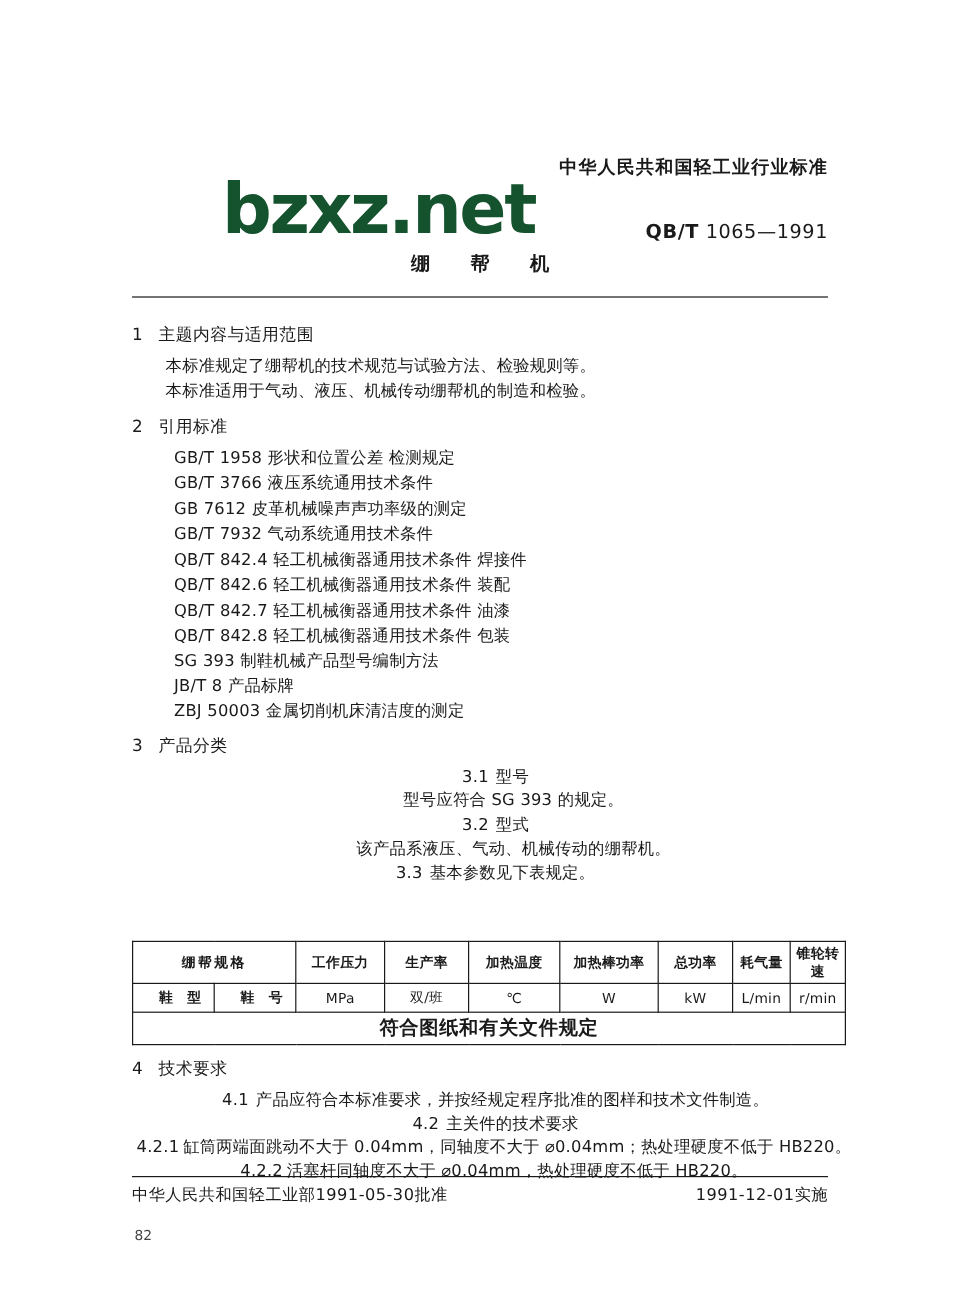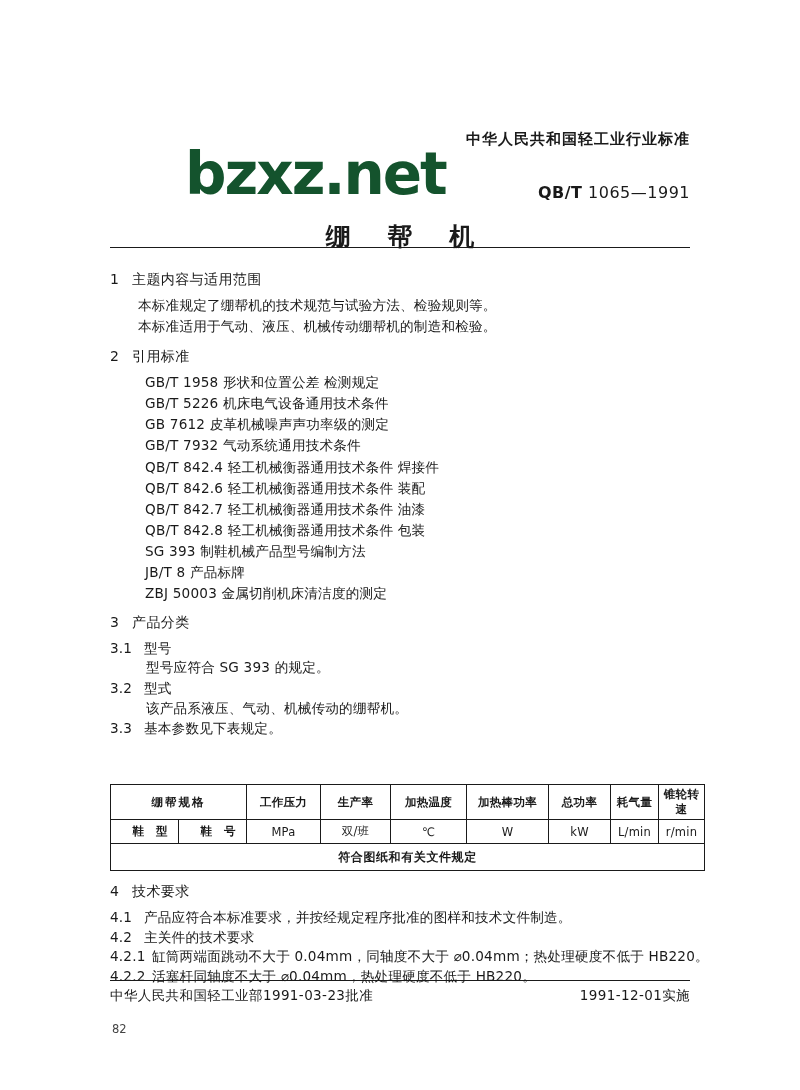--- a/index.html
+++ b/index.html
@@ -54,23 +54,23 @@
   }
   .std-no {
     text-align: right;
     font-size: 16px;
     margin-top: 34px;
     letter-spacing: 0.5px;
   }
   .std-no b { font-weight: bold; }
   .doc-title {
     text-align: center;
-    font-size: 25px;
+    font-size: 16px;
     font-weight: bold;
-    margin-top: 18px;
+    margin-top: 8px;
     letter-spacing: 14px;
     padding-left: 14px;
   }
   .rule-top {
     position: absolute;
     left: 110px;
     top: 247px;
     width: 580px;
     height: 0;
     border-top: 1.6px solid #1a1a1a;
@@ -102,31 +102,33 @@
   .ref-list li {
     padding-left: 35px;
     margin-bottom: 7.5px;
     letter-spacing: 0.2px;
     white-space: nowrap;
   }
   .clause {
     margin: 0 0 6px 0;
     letter-spacing: 0.2px;
     white-space: nowrap;
+    text-align: center;
   }
   .clause .cnum {
     display: inline-block;
     min-width: 34px;
   }
   .clause.c3 .cnum { min-width: 42px; }
   .sub {
     margin: 0 0 7px 0;
     padding-left: 36px;
     letter-spacing: 0.2px;
     white-space: nowrap;
+    text-align: center;
   }
   
   .tbl-wrap {
     position: absolute;
     left: 110px;
     top: 784px;
     width: 594px;
   }
   table.spec {
     border-collapse: collapse;
@@ -137,21 +139,21 @@
   table.spec td {
     border: 1px solid #1a1a1a;
     text-align: center;
     vertical-align: middle;
     padding: 2px 1px;
     height: 19px;
     font-weight: bold;
     letter-spacing: 0.3px;
   }
   table.spec td.unit { font-weight: normal; font-size: 11.5px; letter-spacing: 0.2px; }
-  table.spec td.note { font-weight: bold; height: 22px; font-size: 12px; letter-spacing: 0.6px; }
+  table.spec td.note { font-weight: bold; height: 22px; font-size: 16px; letter-spacing: 0.6px; }
   table.spec td.sp { letter-spacing: 4px; padding-left: 16px; }
   table.spec td.grp { letter-spacing: 2px; }
   
   .rule-bottom {
     position: absolute;
     left: 110px;
     top: 980px;
     width: 580px;
     height: 0;
     border-top: 1.6px solid #1a1a1a;
@@ -199,21 +201,21 @@
         <span class="num">1</span><span>主题内容与适用范围</span>
       </div>
       <div class="para">本标准规定了绷帮机的技术规范与试验方法、检验规则等。</div>
       <div class="para gap-after">本标准适用于气动、液压、机械传动绷帮机的制造和检验。</div>
 
       <div class="h1">
         <span class="num">2</span><span>引用标准</span>
       </div>
       <ul class="ref-list">
         <li>GB/T 1958   形状和位置公差   检测规定</li>
-        <li>GB/T 5226   机床电气设备通用技术条件</li>
+        <li>GB/T 3766   液压系统通用技术条件</li>
         <li>GB 7612   皮革机械噪声声功率级的测定</li>
         <li>GB/T 7932   气动系统通用技术条件</li>
         <li>QB/T 842.4   轻工机械衡器通用技术条件   焊接件</li>
         <li>QB/T 842.6   轻工机械衡器通用技术条件   装配</li>
         <li>QB/T 842.7   轻工机械衡器通用技术条件   油漆</li>
         <li>QB/T 842.8   轻工机械衡器通用技术条件   包装</li>
         <li>SG 393   制鞋机械产品型号编制方法</li>
         <li>JB/T 8   产品标牌</li>
         <li>ZBJ 50003   金属切削机床清洁度的测定</li>
       </ul>
@@ -289,19 +291,19 @@
       <div class="clause c3">
         <span class="cnum">4.2.1</span><span>缸筒两端面跳动不大于 0.04mm，同轴度不大于 ⌀0.04mm；热处理硬度不低于 HB220。</span>
       </div>
       <div class="clause c3">
         <span class="cnum">4.2.2</span><span>活塞杆同轴度不大于 ⌀0.04mm，热处理硬度不低于 HB220。</span>
       </div>
     </div>
 
     <div class="rule-bottom"></div>
     <div class="footer">
-      <span class="left">中华人民共和国轻工业部1991-03-23批准</span>
+      <span class="left">中华人民共和国轻工业部1991-05-30批准</span>
       <span class="right">1991-12-01实施</span>
     </div>
     <div class="pageno">82</div>
 
   </div>
 </div>
 
 </body></html>

